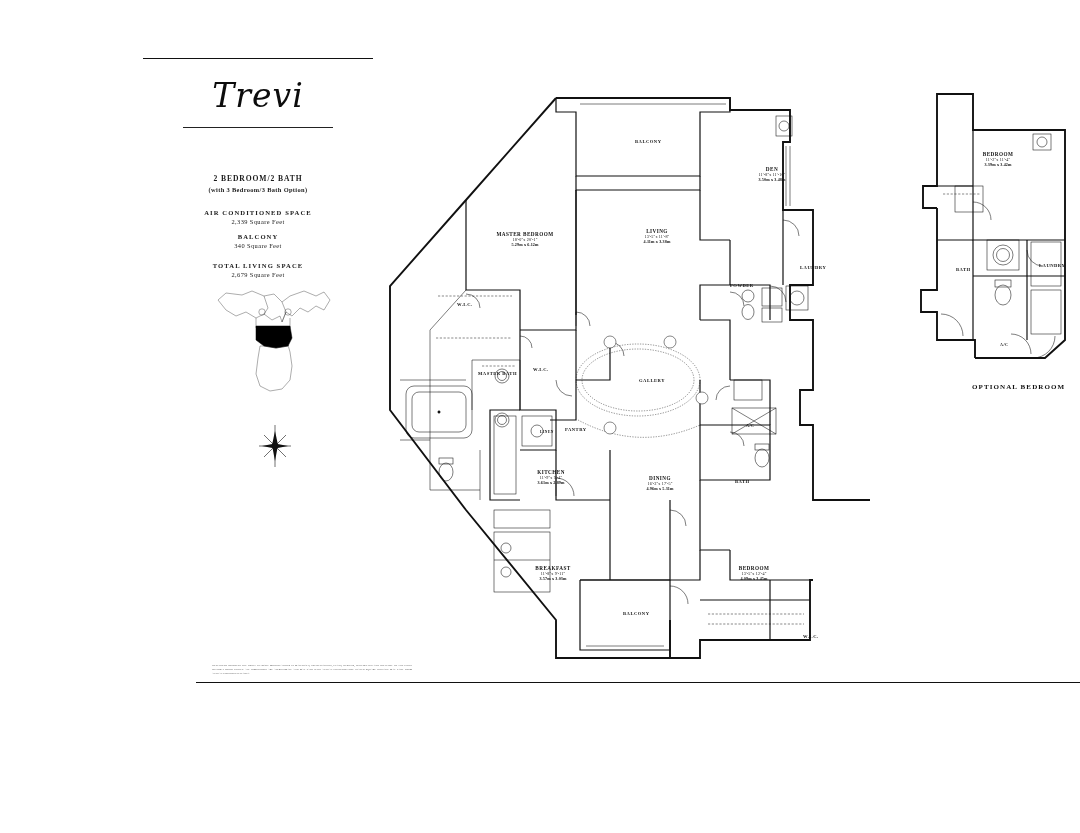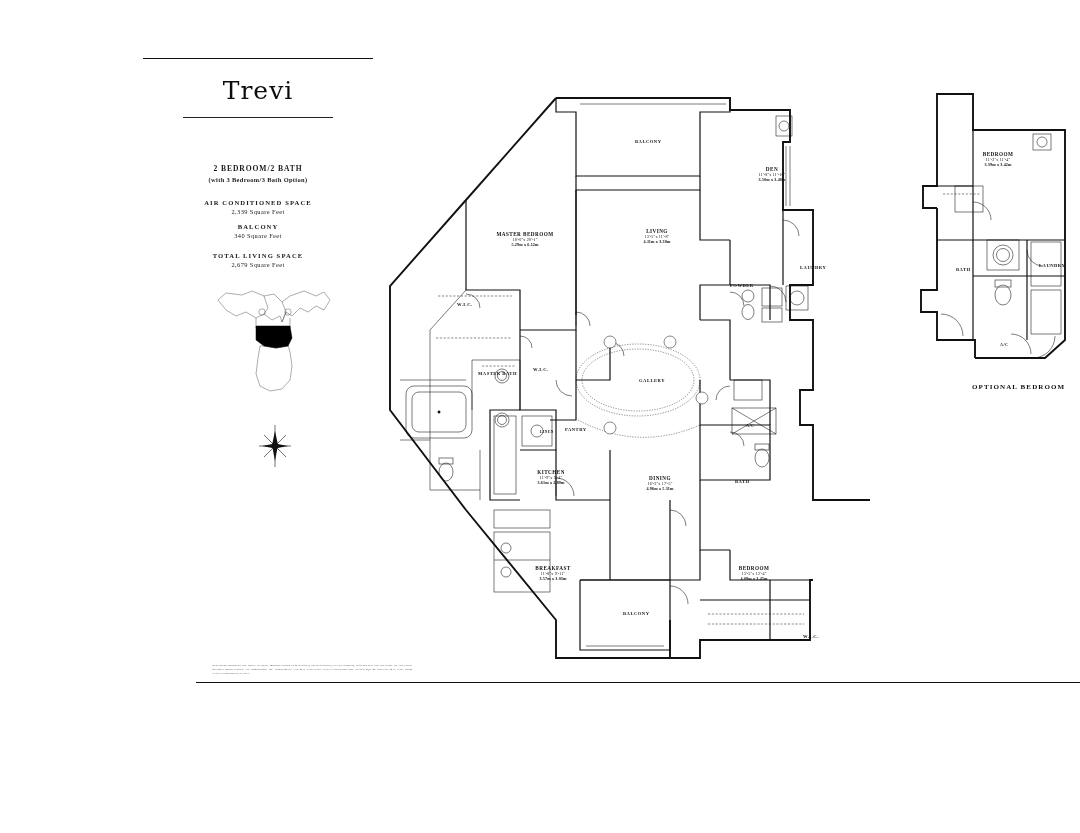--- a/index.html
+++ b/index.html
@@ -13,21 +13,21 @@
               font-family:"Liberation Serif",serif;color:#111;white-space:nowrap;}
   .room-label .nm{font-size:5.2px;letter-spacing:.45px;font-weight:700;}
   .room-label .d1{font-size:4.1px;letter-spacing:.15px;}
   .room-label .d2{font-size:4.1px;letter-spacing:.15px;font-weight:700;}
   .tiny-label{position:absolute;font-size:4.6px;letter-spacing:.5px;font-weight:700;
               color:#111;white-space:nowrap;}
 
   
   #title-block{left:143px;top:58px;width:230px;}
   .rule{height:1px;background:#111;width:100%;}
-  .script-title{font-family:"DejaVu Serif",serif;font-size:25px;
+  .script-title{font-family:"DejaVu Serif",serif;font-style:italic;font-size:33px;
                 letter-spacing:1px;text-align:center;margin:17px 0 12px 0;color:#0c0c0c;}
   .thin-rule{height:1px;background:#222;width:150px;margin:3px auto 9px auto;}
   .tl1{font-size:7.6px;font-weight:700;letter-spacing:.9px;text-align:center;margin-top:46px;}
   .tl2{font-size:6.4px;font-weight:700;letter-spacing:.35px;text-align:center;margin-top:3px;}
   .tgap{height:16px;}
   .tl3{font-size:6.6px;font-weight:700;letter-spacing:1.1px;text-align:center;}
   .tl4{font-size:6.4px;letter-spacing:.4px;text-align:center;margin-top:2px;}
   .tgap2{height:8px;}
   .tgap3{height:13px;}
 

